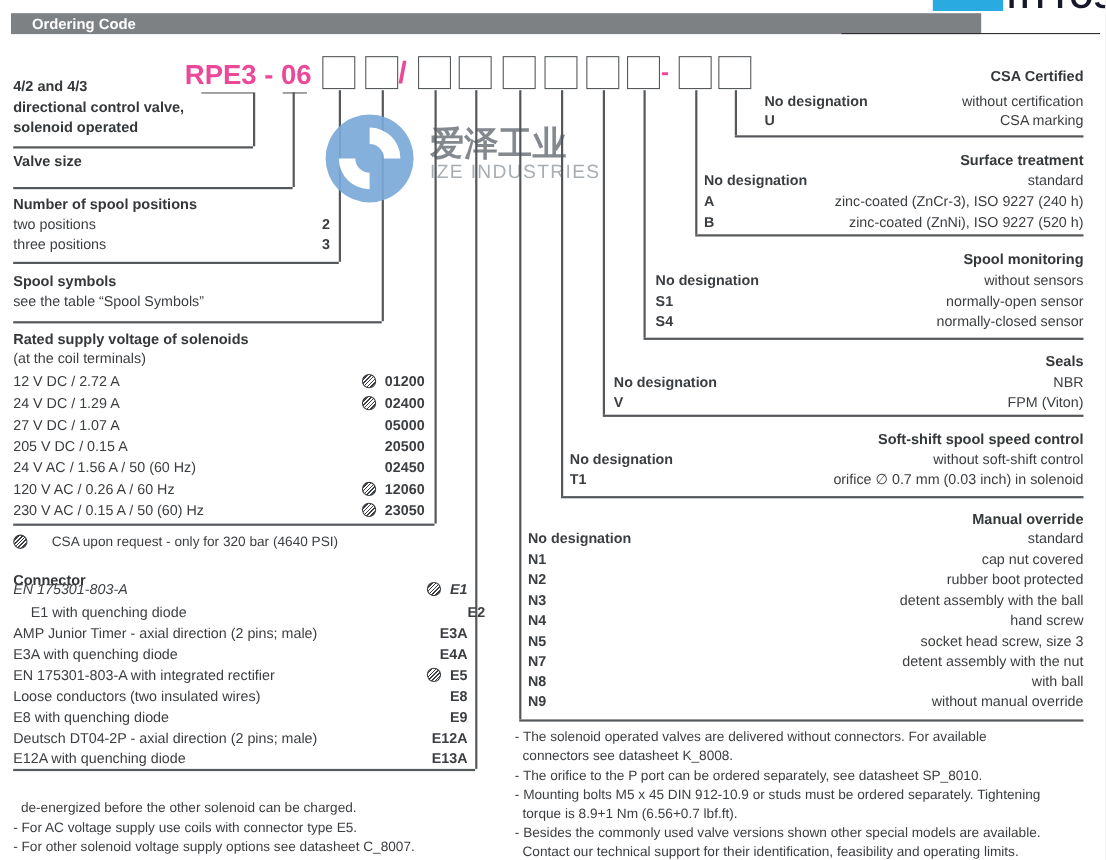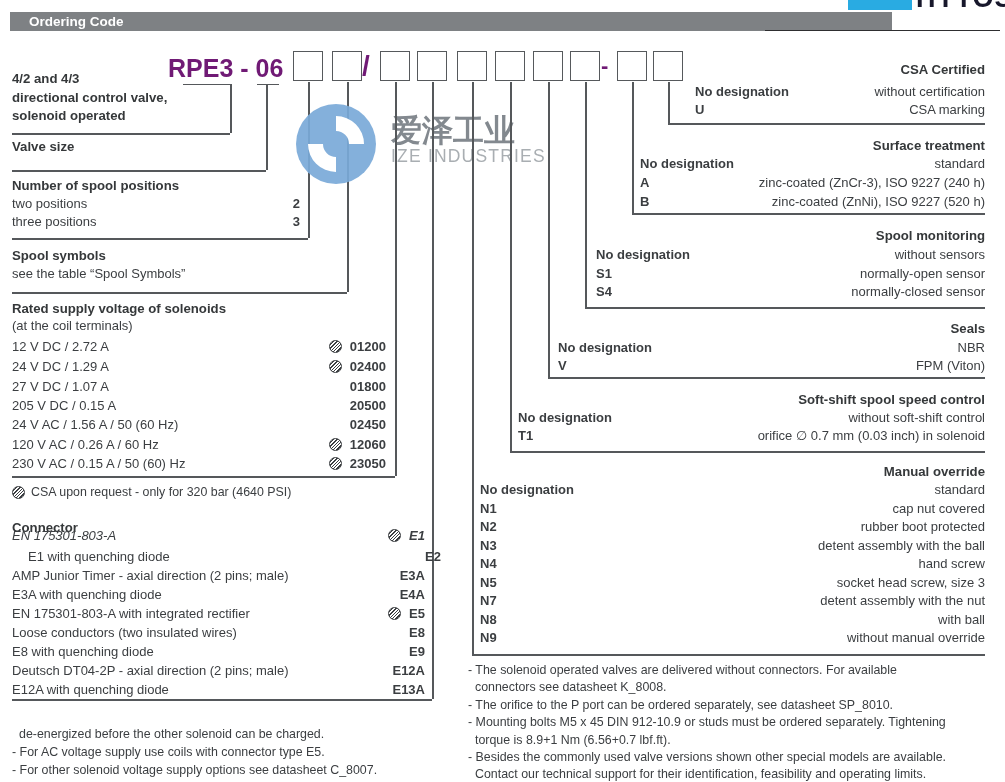--- a/index.html
+++ b/index.html
@@ -21,21 +21,21 @@
          background:repeating-linear-gradient(135deg,#3b3e41 0 1px,transparent 1px 2.4px);flex:0 0 auto;}
   .gbar{position:absolute;left:10px;top:12px;width:882px;height:19px;background:#7e8184;display:flex;align-items:center;z-index:4;}
   .gbar-title{color:#fff;font-weight:bold;font-size:13.5px;padding-left:19px;}
   .hline{position:absolute;left:765px;top:29.5px;width:235px;height:1.6px;background:#2e2e30;z-index:4;}
   .lg-blue{position:absolute;left:848px;top:0;width:64px;height:10px;background:#29abe2;z-index:4;}
   .lg-clip{position:absolute;left:916px;top:0;width:89px;height:13px;overflow:hidden;z-index:4;}
   .lg-clip span{display:block;margin-top:-17px;font-weight:bold;font-size:27px;letter-spacing:1px;color:#17172b;}
   .wm-circle{position:absolute;left:295px;top:103px;z-index:2;}
   .wm-cn{position:absolute;left:391px;top:110px;font-size:31px;font-weight:bold;color:#83898f;z-index:0;}
   .wm-en{position:absolute;left:391px;top:146px;font-size:17.5px;color:#a9aeb2;letter-spacing:1.2px;z-index:0;}
-  .big{font-size:25px;font-weight:bold;color:#701a75;z-index:3;}
+  .big{font-size:25px;font-weight:bold;color:#ec4899;z-index:3;}
 </style>
 </head>
 <body>
 
 <div class="page">
 
   <div class="gbar">
     <span class="gbar-title">Ordering Code</span>
   </div>
   <div class="hline"></div>
@@ -140,21 +140,21 @@
   <div class="abs t13 row z3" style="left:12px;top:359px;width:374px;">
     <span>24 V DC / 1.29 A</span>
     <span class="codecell">
         <span class="csa-i"></span>
         <span>02400</span>
       </span>
   </div>
   <div class="abs t13 row z3" style="left:12px;top:379px;width:374px;">
     <span>27 V DC / 1.07 A</span>
     <span class="codecell">
-        <span>01800</span>
+        <span>05000</span>
       </span>
   </div>
   <div class="abs t13 row z3" style="left:12px;top:398px;width:374px;">
     <span>205 V DC / 0.15 A</span>
     <span class="codecell">
         <span>20500</span>
       </span>
   </div>
   <div class="abs t13 row z3" style="left:12px;top:417px;width:374px;">
     <span>24 V AC / 1.56 A / 50 (60 Hz)</span>
@@ -170,21 +170,21 @@
       </span>
   </div>
   <div class="abs t13 row z3" style="left:12px;top:456px;width:374px;">
     <span>230 V AC / 0.15 A / 50 (60) Hz</span>
     <span class="codecell">
         <span class="csa-i"></span>
         <span>23050</span>
       </span>
   </div>
 
-  <div class="abs t12 z3" style="left:12px;top:485px;display:flex;align-items:center;gap:6px;">
+  <div class="abs t12 z3" style="left:12px;top:485px;display:flex;align-items:center;gap:22px;">
     <span class="csa-i"></span>
     <span>CSA upon request - only for 320 bar (4640 PSI)</span>
   </div>
 
   <div class="abs hd z3" style="left:12px;top:510px;margin-top:10px;">Connector</div>
 
   <div class="abs t13 row z3" style="left:12px;top:528px;width:413px;font-style:italic;">
     <span>EN 175301-803-A</span>
     <span class="codecell">
         <span class="csa-i"></span>

